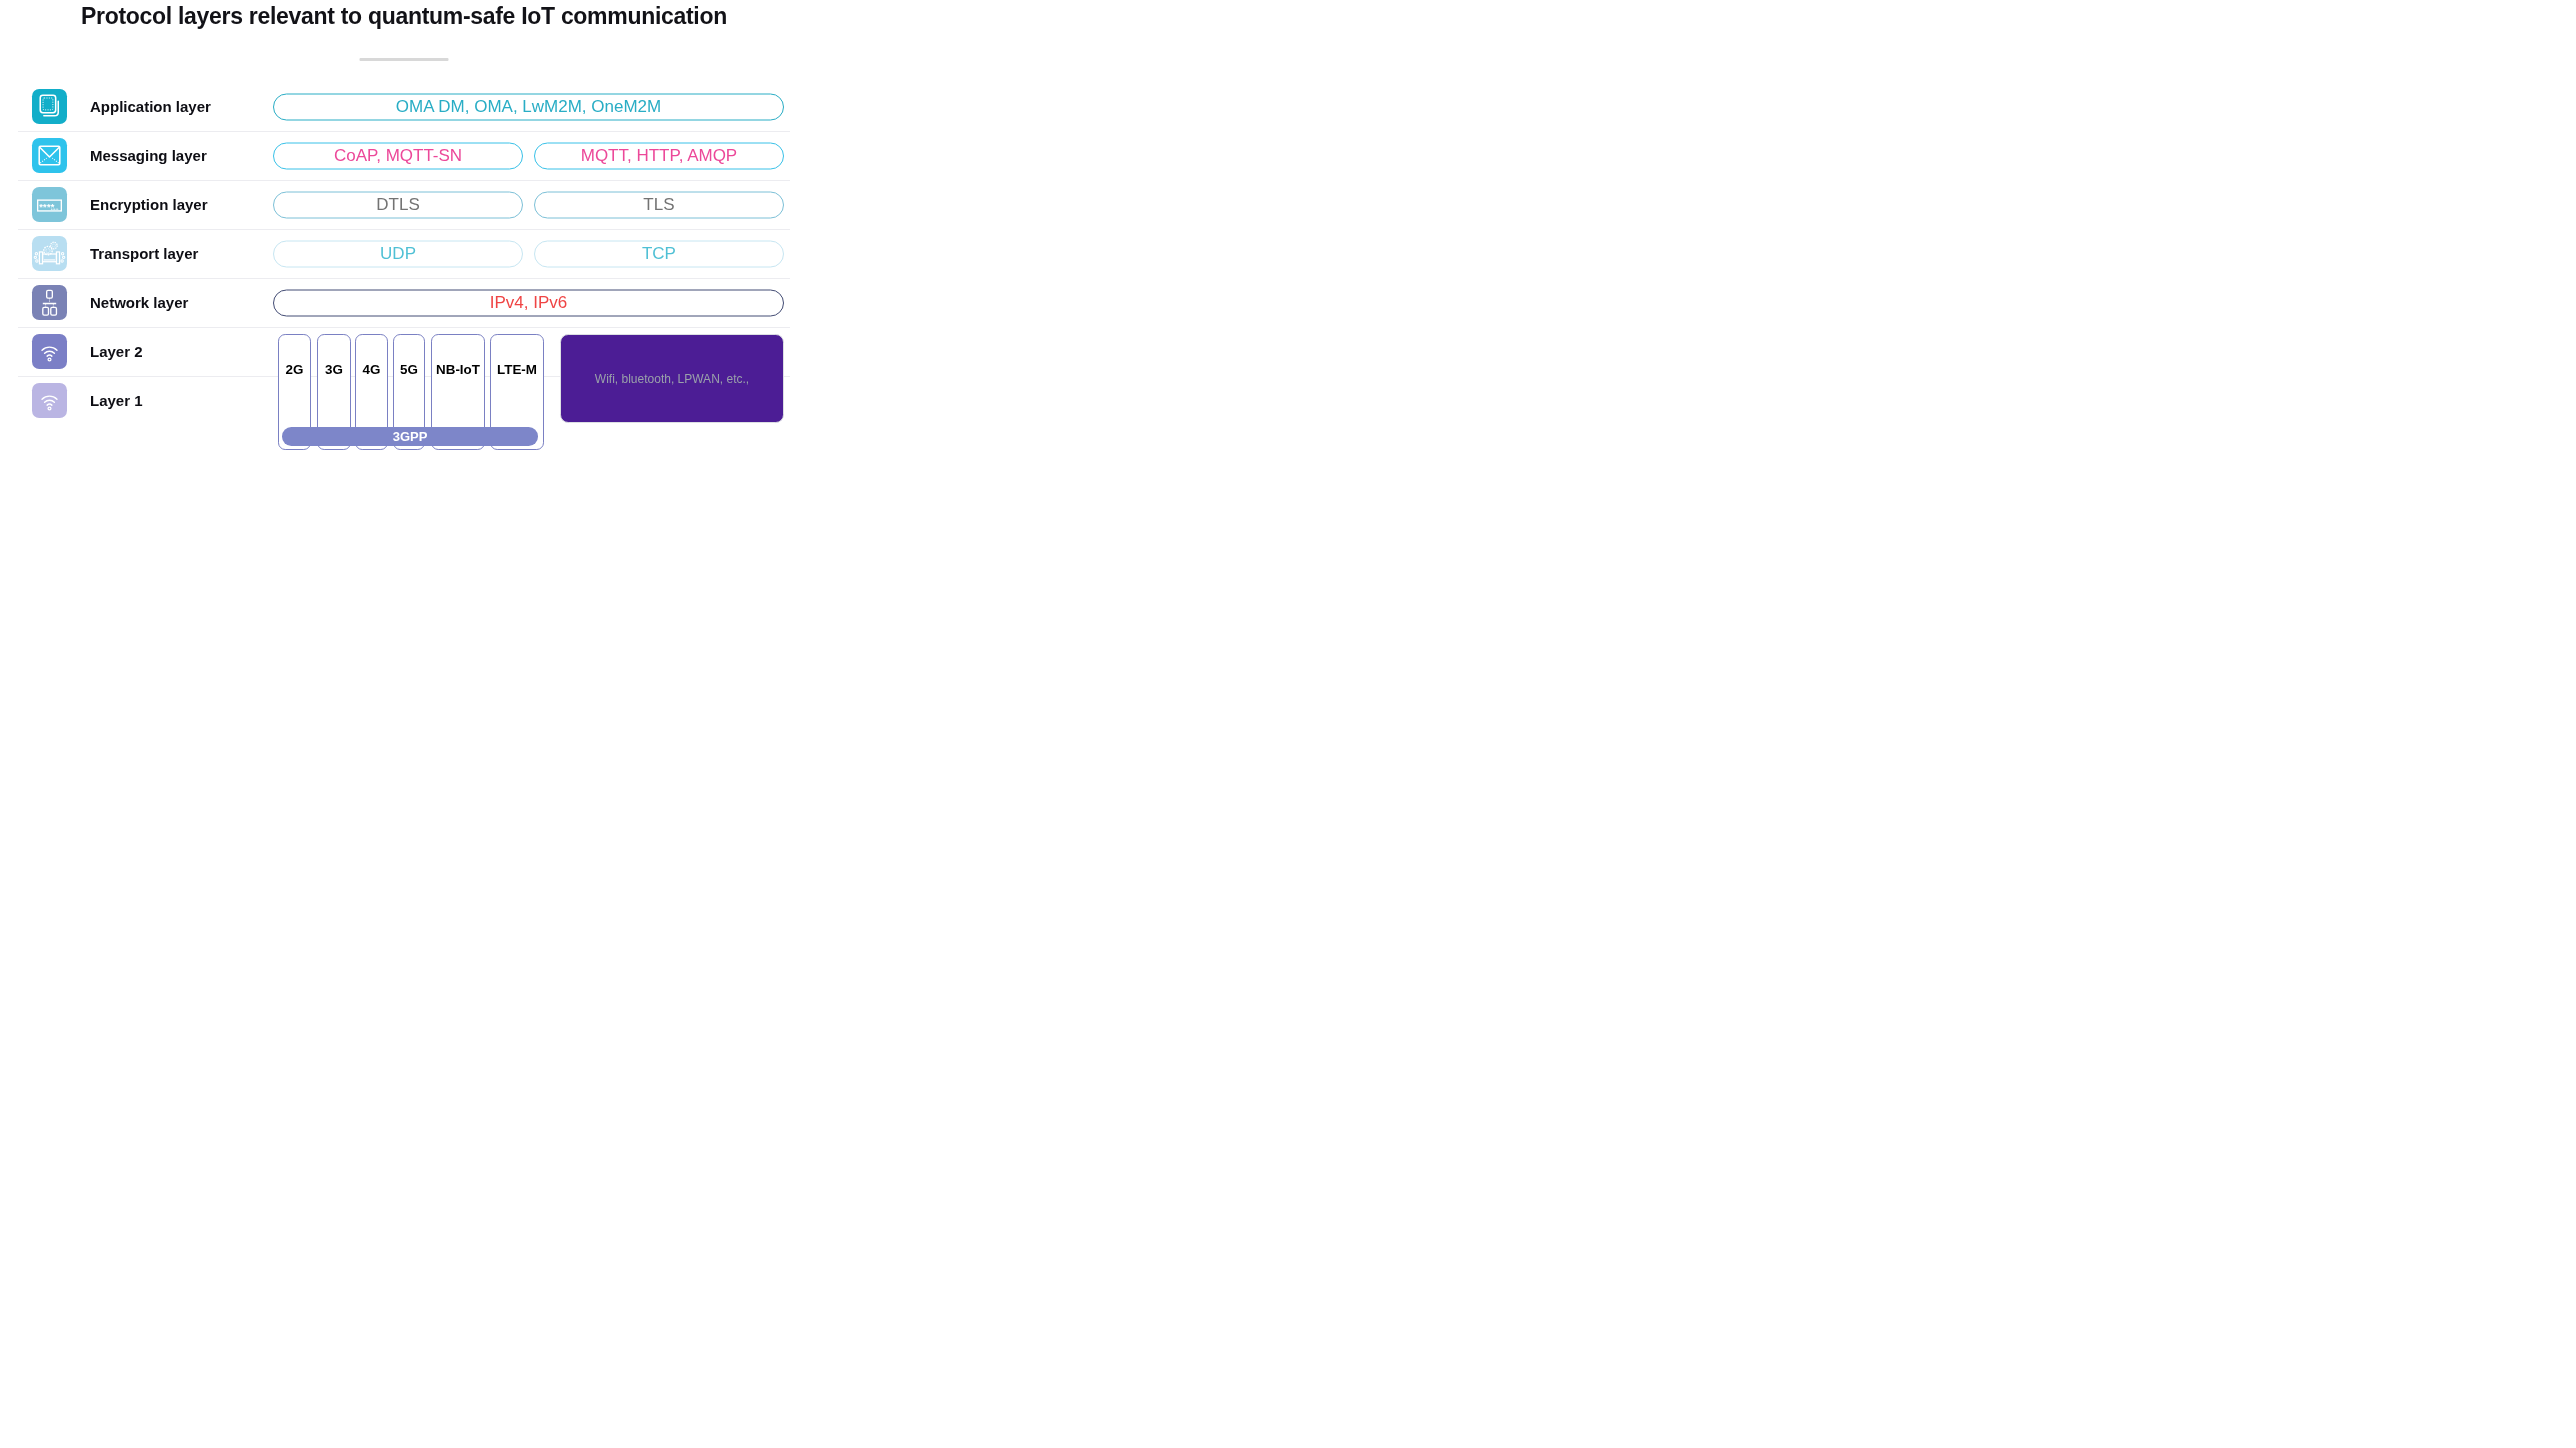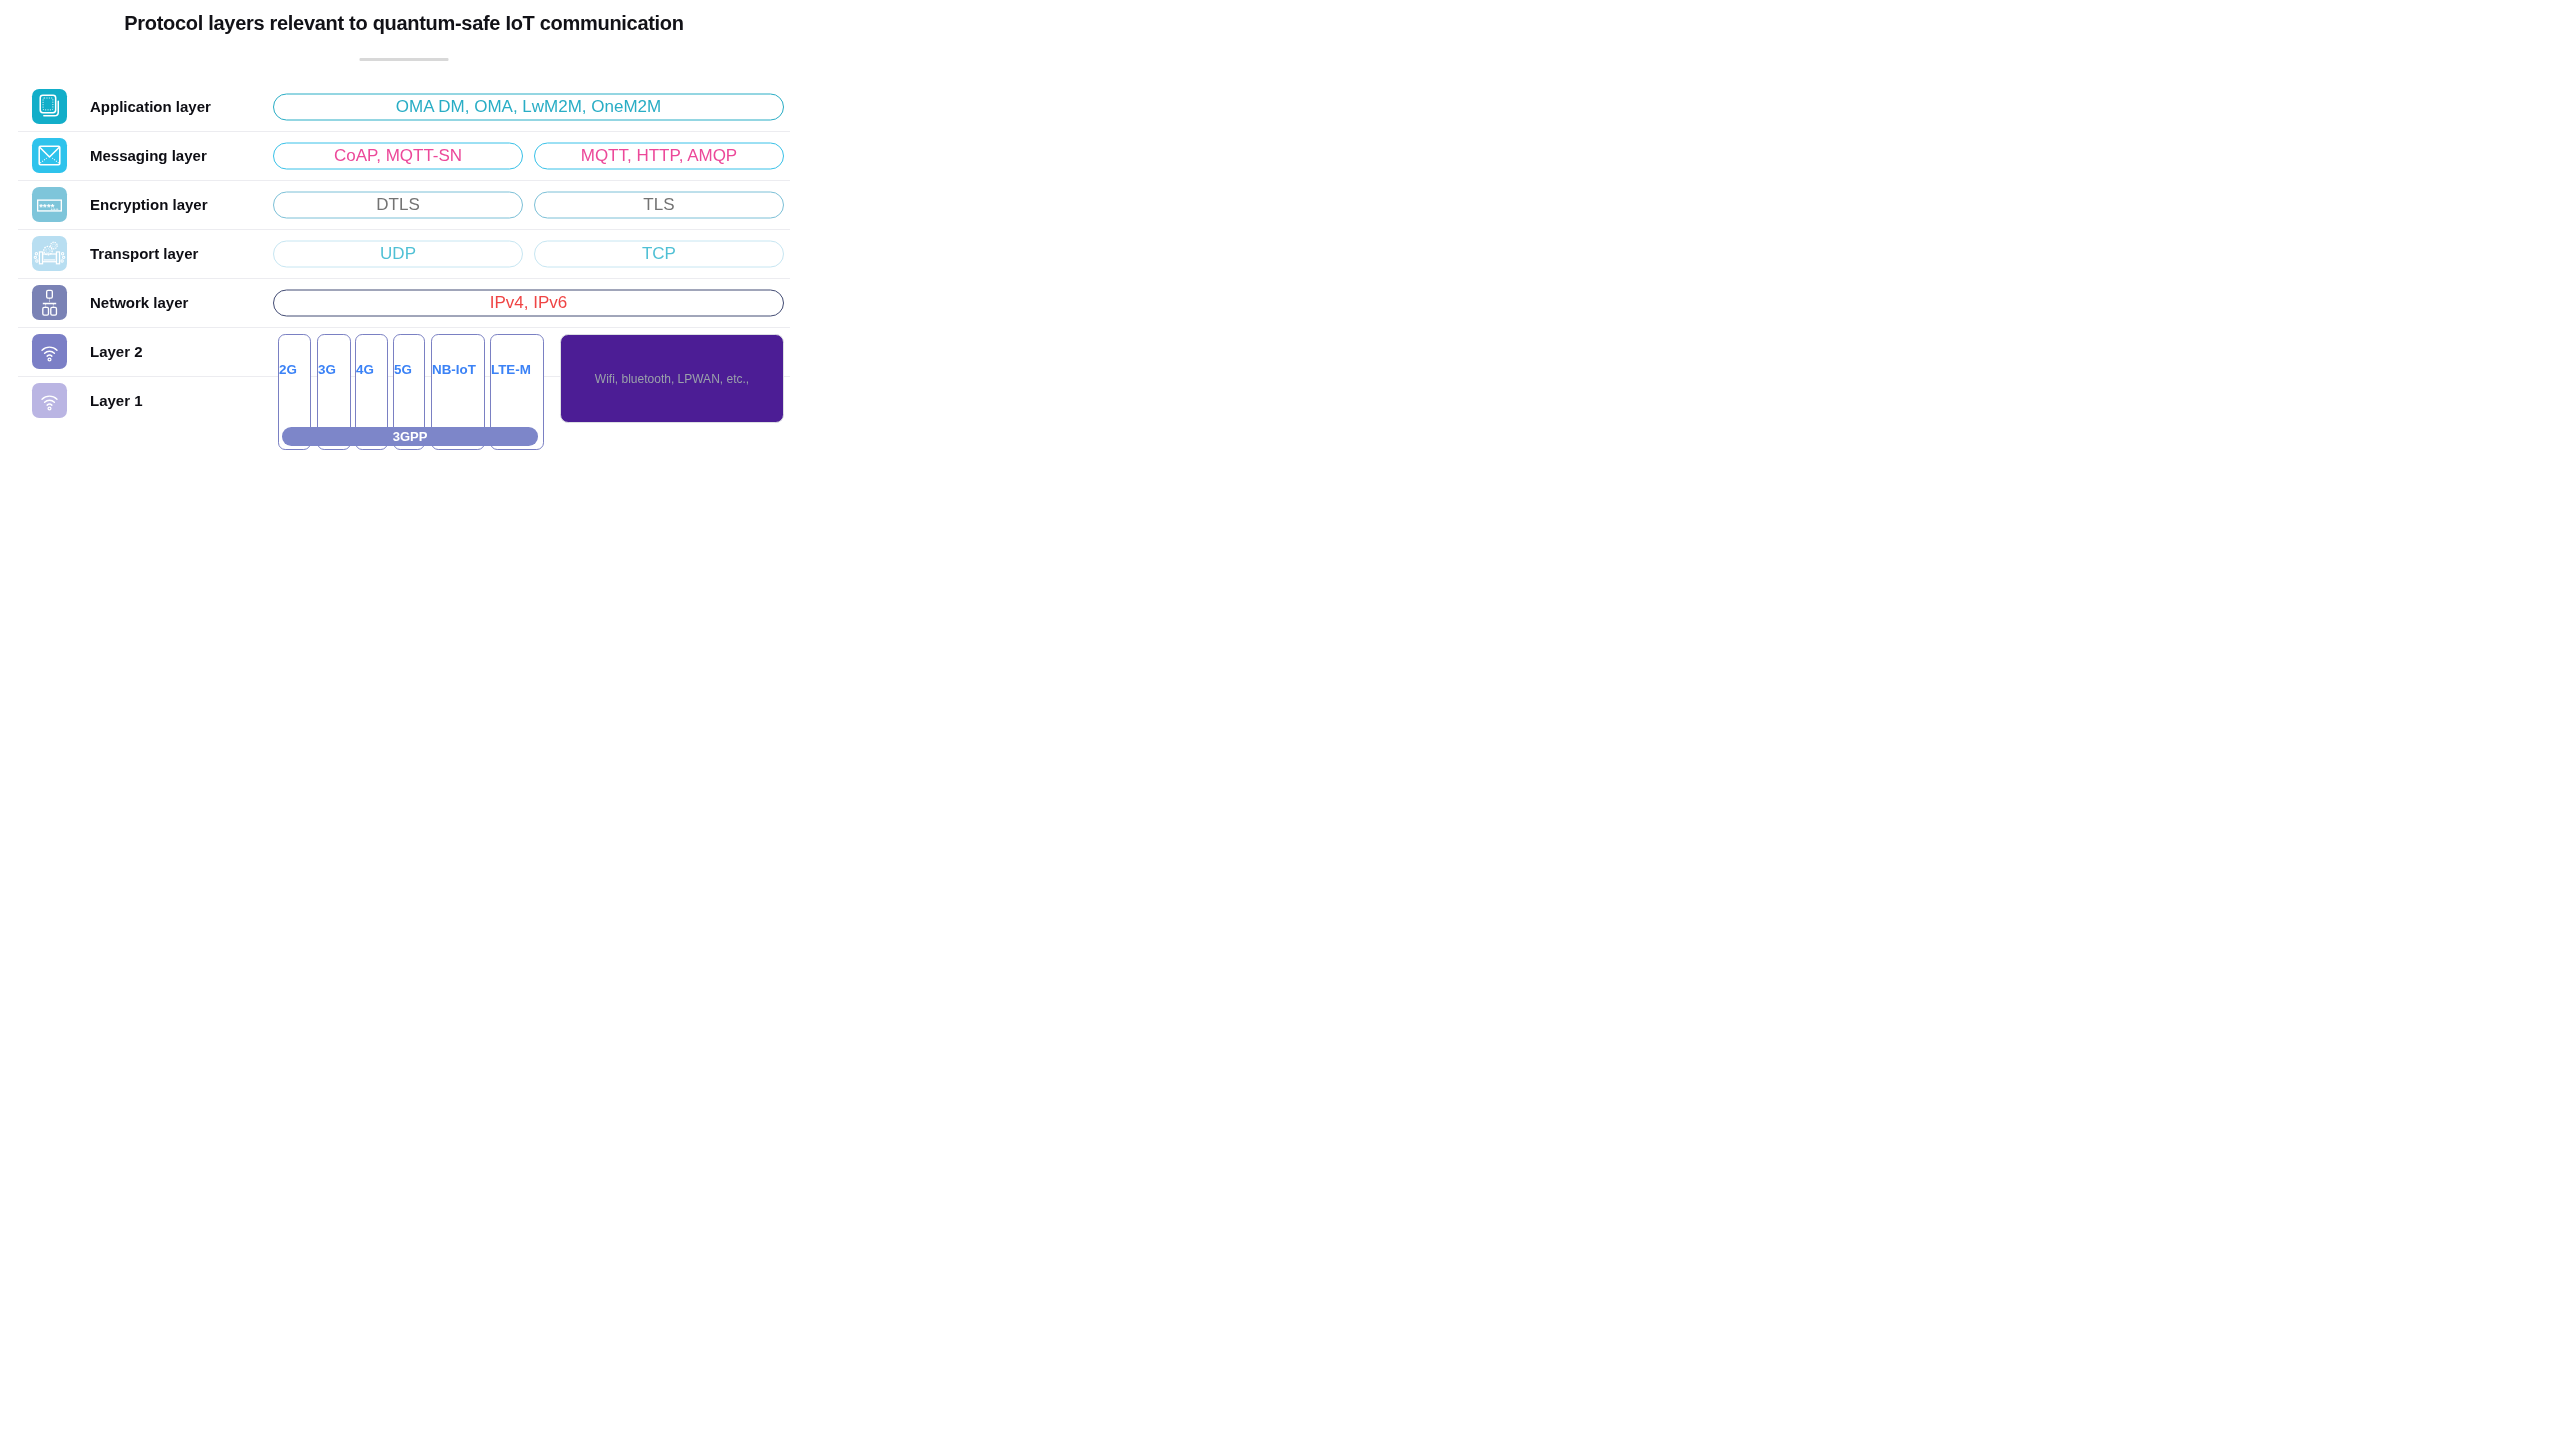--- a/index.html
+++ b/index.html
@@ -1,19 +1,19 @@
 <!DOCTYPE html>
 <html style="font-size:8.2px"><head>
 <meta charset="utf-8">
 <style>
   html,body{margin:0;padding:0;background:#ffffff;}
   .stage{position:relative;width:808px;height:454px;background:#ffffff;overflow:hidden;
          font-family:"Liberation Sans","DejaVu Sans",sans-serif;}
-  .title{position:absolute;top:12px;left:0;width:100%;text-align:center;
-         font-size:20px;font-weight:700;letter-spacing:-0.3px;color:#121217;}
+  .title{position:absolute;top:3px;left:0;width:100%;text-align:center;
+         font-size:23px;font-weight:700;letter-spacing:-0.3px;color:#121217;}
   .title-underline{position:absolute;top:58px;left:50%;transform:translateX(-50%);
          width:89px;height:3.1px;background:#d8d8d8;border-radius:1px;}
   .rows{position:absolute;top:82px;left:0;width:100%;}
   .row{position:relative;height:49px;display:flex;align-items:center;}
   .row:not(:last-child)::after{content:"";position:absolute;left:18px;right:18px;bottom:-0.5px;
          height:0.8px;background:#ececf0;}
   .tile{width:35px;height:35px;margin-left:32px;border-radius:7.2px;flex:0 0 auto;
         display:flex;align-items:center;justify-content:center;}
   .t1{background:#12aec9;} .t2{background:#2fc3ec;} .t3{background:#7ec5da;}
   .t4{background:#b8def1;} .t5{background:#7a82b5;} .t6{background:#7b7fc6;} .t7{background:#bab5e3;}
@@ -24,22 +24,22 @@
   .pill{flex:1;border:1px solid;border-radius:15.5px;background:#fff;
         display:flex;align-items:center;justify-content:center;
         font-size:17px;white-space:nowrap;}
   .r1 .pill{border-color:#29adc5;color:#29adc5;}
   .r2 .pill{border-color:#38c1e8;color:#ec4899;}
   .r3 .pill{border-color:#7cc0d7;color:#737373;}
   .r4 .pill{border-color:#c7e6f2;color:#4fc0d5;}
   .r5 .pill{border-color:#434c74;color:#ef4444;}
   .radio{position:absolute;top:334px;left:0;width:808px;height:89px;z-index:2;}
   .cellbox{position:absolute;top:0;height:87px;background:#fff;border:1px solid #7a80c3;
-           border-radius:7.2px;padding-top:27px;box-sizing:content-box;
-           font-size:13.4px;font-weight:700;color:#3b82f6;white-space:nowrap;overflow:hidden;}
+           border-radius:7.2px;text-align:center;padding-top:27px;box-sizing:content-box;
+           font-size:13.4px;font-weight:700;color:#000000;white-space:nowrap;overflow:hidden;}
   .b0{left:278px;width:31px;} .b1{left:317px;width:32px;} .b2{left:355px;width:31px;}
   .b3{left:393px;width:30px;} .b4{left:431px;width:52px;} .b5{left:490px;width:52px;}
   .band{position:absolute;left:282px;top:61px;width:256px;height:18.5px;border-radius:9.3px;
         background:#7d86c9;z-index:3;display:flex;align-items:center;justify-content:center;
         color:#ffffff;font-size:13px;font-weight:700;margin-top:32px;}
   .otherbox{position:absolute;left:560px;top:0;width:222px;height:87px;background:#4c1d95;
         border:1px solid #dcdfe3;border-radius:8.2px;display:flex;align-items:center;
         justify-content:center;color:#9aa1aa;font-size:12px;white-space:nowrap;}
   .ic{fill:none;stroke:#ffffff;}
 </style>

